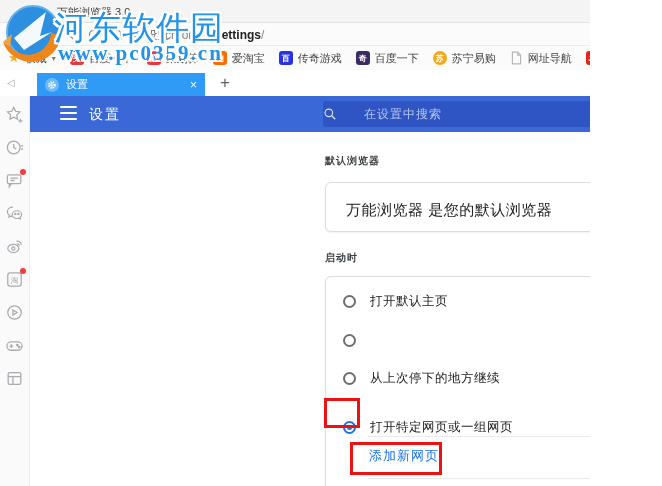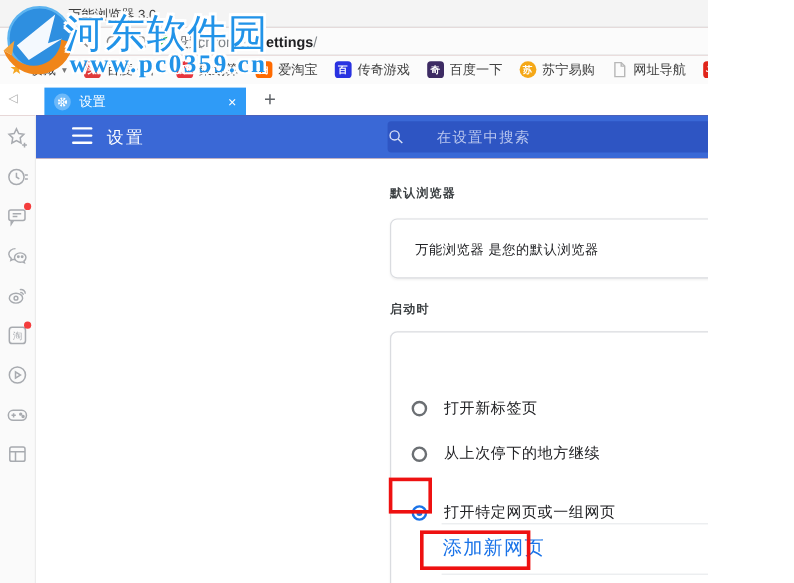--- a/index.html
+++ b/index.html
@@ -52,29 +52,29 @@
   .set-title { position:absolute; left:59px; top:10px; color:#fff; font-size:14px; letter-spacing:2px; }
   .search-box { position:absolute; left:293px; top:5px; width:339px; height:26px; background:#2e55c3; border-radius:3px; display:flex; align-items:center; padding-left:0; gap:27px; }
   .search-box svg { width:14px; height:14px; color:#d9e1f7; }
   .search-ph { font-size:12px; color:#b9c6ee; letter-spacing:1px; }
 
   
   .content { position:absolute; left:30px; top:132px; width:632px; height:354px; background:#fff; overflow:hidden; }
   .sec-title { position:absolute; left:295px; font-size:10px; font-weight:bold; color:#3c4043; letter-spacing:1px; }
   .card { position:absolute; left:295px; width:372px; background:#fff; border:1px solid #dadce0; border-radius:6px; box-shadow:0 1px 2px rgba(60,64,67,.08); }
   .card-default { top:50px; height:50px; }
-  .default-text { position:absolute; left:20px; top:18px; font-size:11px; color:#202124; letter-spacing:0.5px; }
+  .default-text { position:absolute; left:20px; top:18px; font-size:15px; color:#202124; letter-spacing:0.5px; }
   .card-startup { top:144px; height:220px; }
   .opt-row { position:absolute; left:17px; height:28px; display:flex; align-items:center; gap:14px; }
   .radio { width:13px; height:13px; border:2px solid #6b6f73; border-radius:50%; position:relative; flex:0 0 auto; }
   .opt-row.selected .radio { border-color:#1a73e8; }
   .opt-row.selected .radio::after { content:""; position:absolute; inset:2px; border-radius:50%; background:#1a73e8; }
   .opt-label { font-size:12.5px; color:#202124; letter-spacing:0.5px; }
   .divider { position:absolute; left:42px; right:0; height:1px; background:#e8eaed; }
-  .add-link { position:absolute; left:43px; top:170px; font-size:16px; color:#1a73e8; letter-spacing:1px; }
+  .add-link { position:absolute; left:43px; top:170px; font-size:13px; color:#1a73e8; letter-spacing:1px; }
 
   
   .anno { position:absolute; border:3px solid #ee1111; z-index:40; }
   .anno-radio { left:324px; top:398px; width:36px; height:30px; }
   .anno-link { left:350px; top:442px; width:92px; height:33px; }
 
   
   .watermark { position:absolute; left:0; top:0; width:662px; height:120px; pointer-events:none; z-index:60; }
   .wm-logo { position:absolute; left:0; top:2px; width:66px; height:66px; }
   .wm-name { position:absolute; left:54px; top:6px; font-family:"Liberation Serif","DejaVu Serif",serif; font-weight:normal; font-size:33px; color:#2193e8; letter-spacing:1px;
@@ -292,23 +292,26 @@
   <div class="content">
     <div class="sec-title" style="top:22px">默认浏览器</div>
 
     <div class="card card-default">
       <span class="default-text">万能浏览器 是您的默认浏览器</span>
     </div>
 
     <div class="sec-title" style="top:119px">启动时</div>
 
     <div class="card card-startup">
+      <div class="opt-row" style="top:10px">
+        <span class="radio"></span>
+        <span class="opt-label">打开默认主页</span>
+      </div>
       <div class="opt-row" style="top:49px">
         <span class="radio"></span>
-        <span class="opt-label">打开新标签页</span>
       </div>
       <div class="opt-row" style="top:87px">
         <span class="radio"></span>
         <span class="opt-label">从上次停下的地方继续</span>
       </div>
       <div class="opt-row selected" style="top:136px">
         <span class="radio"></span>
         <span class="opt-label">打开特定网页或一组网页</span>
       </div>
       <div class="divider" style="top:159px"></div>

